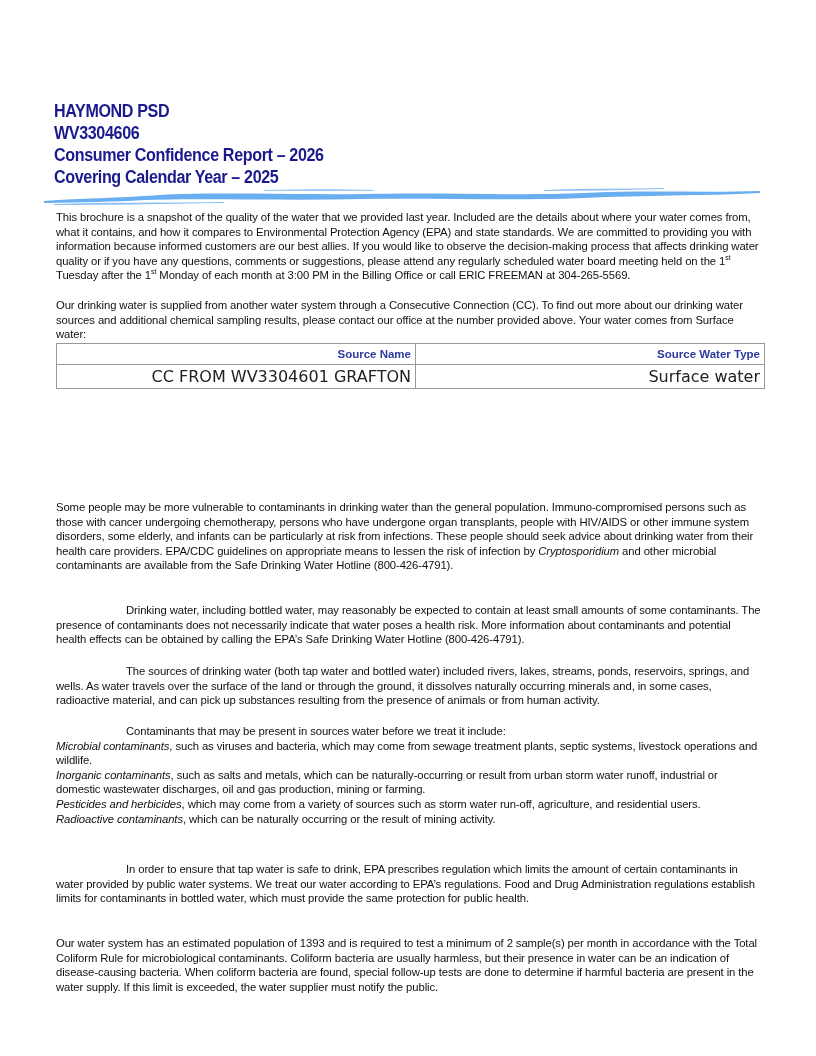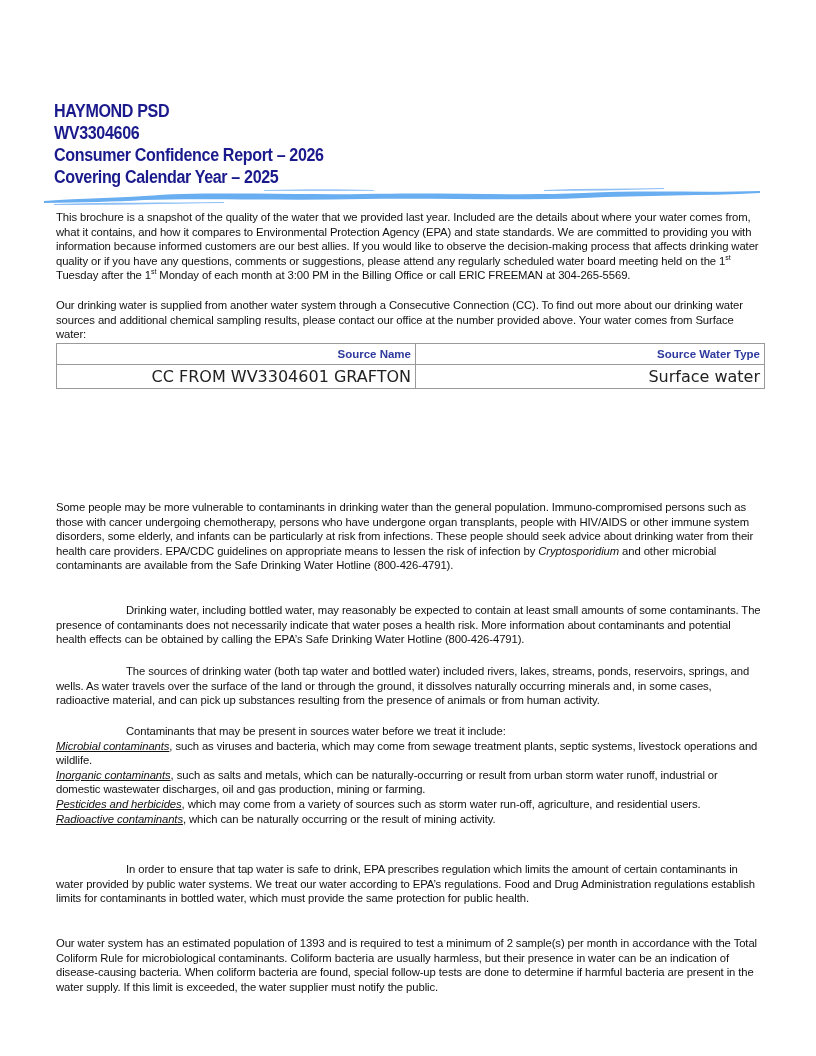--- a/index.html
+++ b/index.html
@@ -14,21 +14,21 @@
   .text { position:absolute; left:56px; width:706px; font-size:11.3px; line-height:14.6px;
           color:#111; letter-spacing:-0.1px; }
   .text p { margin:0; }
   .indent { display:inline-block; width:70px; }
   sup { font-size:7px; line-height:0; vertical-align:super; }
   table.tbl { position:absolute; left:56px; width:709px; border-collapse:collapse; }
   table.tbl td { border:1px solid #9a9a9a; padding:2px 4px; font-size:16px; height:15px;
                  font-family:"DejaVu Sans", sans-serif; color:#222; }
   table.tbl td.h { font-family:"Liberation Sans", sans-serif; font-weight:bold; color:#2e3a9e;
                    font-size:11.5px; height:16px; }
-  .u { text-decoration:underline; font-style:italic; }
+  .u { font-style:italic; }
   .it { font-style:italic; }
 </style>
 </head>
 <body>
 
 <div class="page">
 
   <div class="title-block">
     <div class="title-line">HAYMOND PSD</div>
     <div class="title-line">WV3304606</div>

